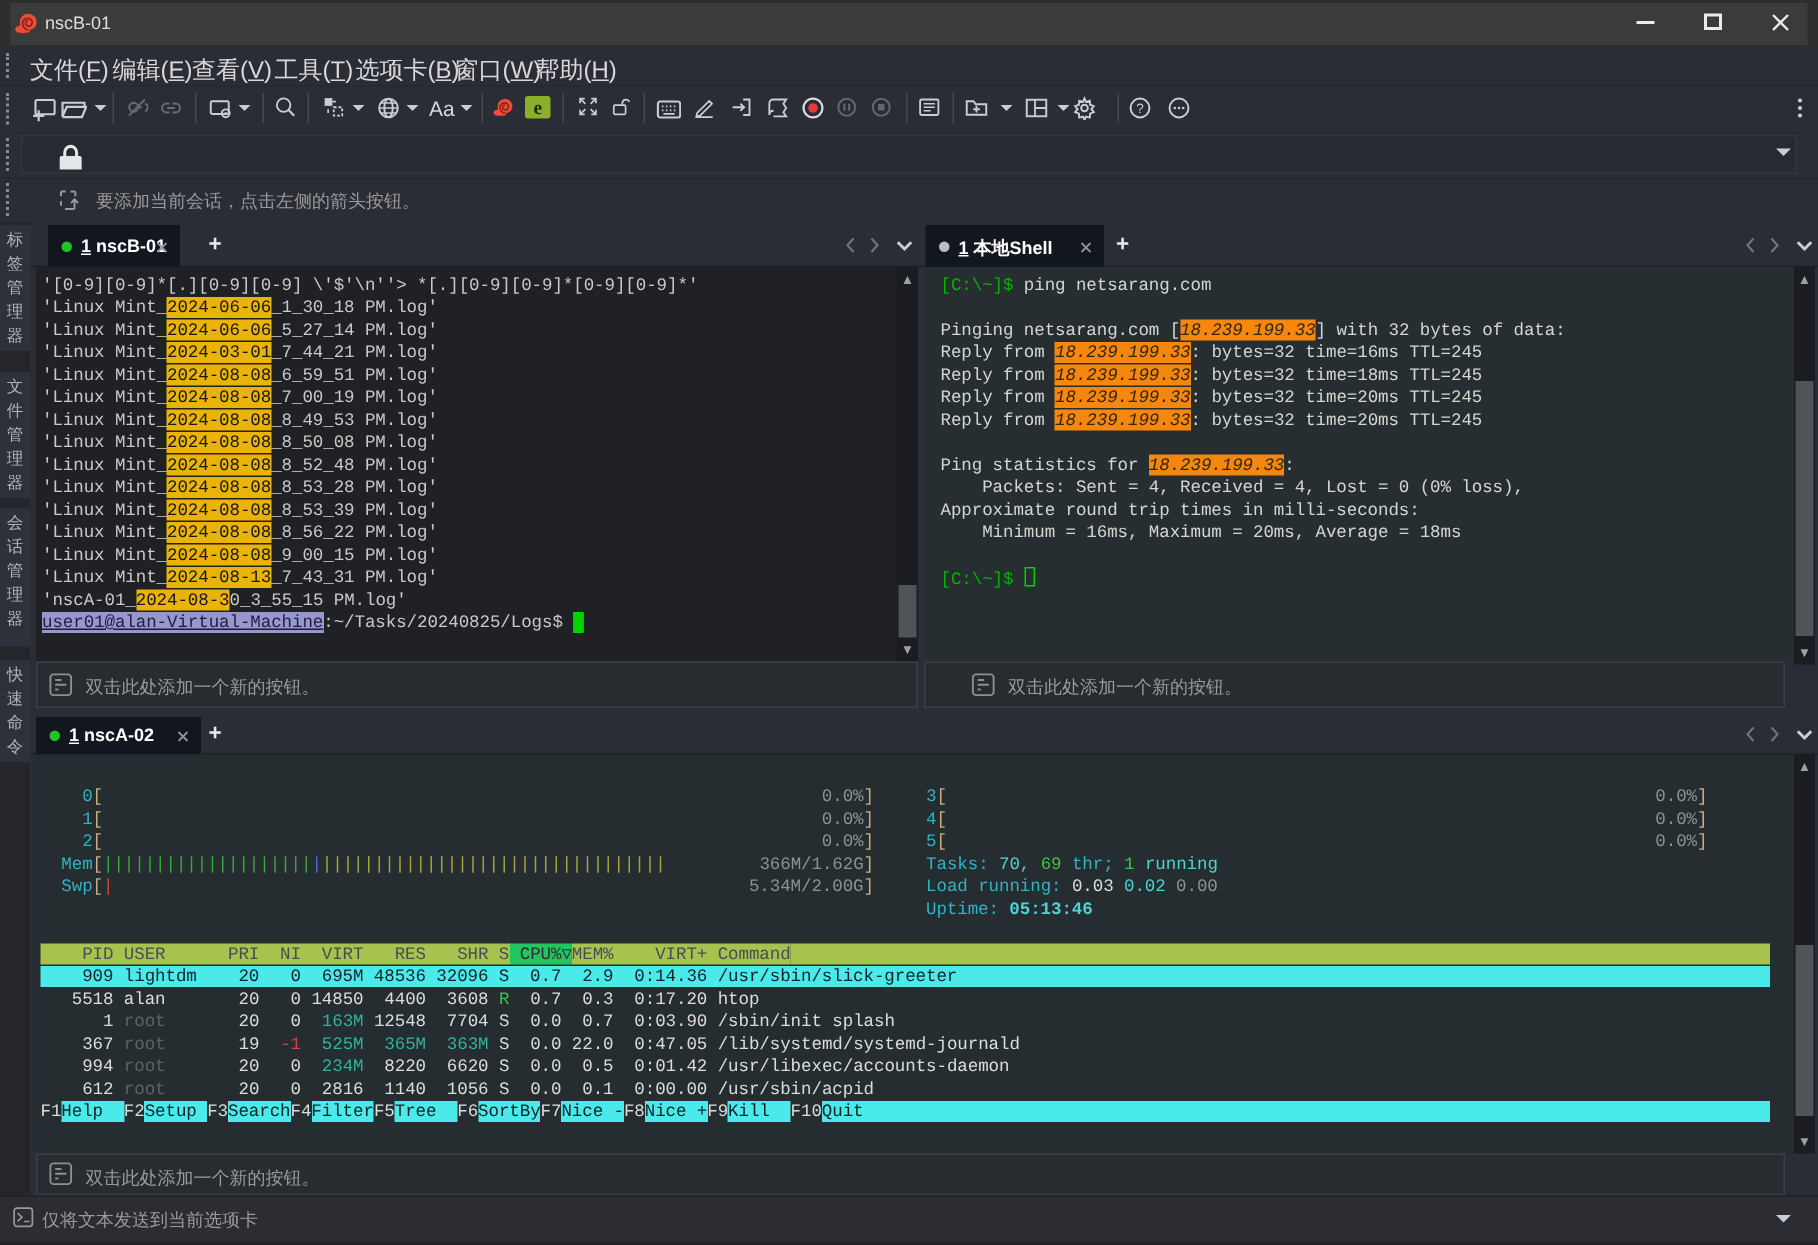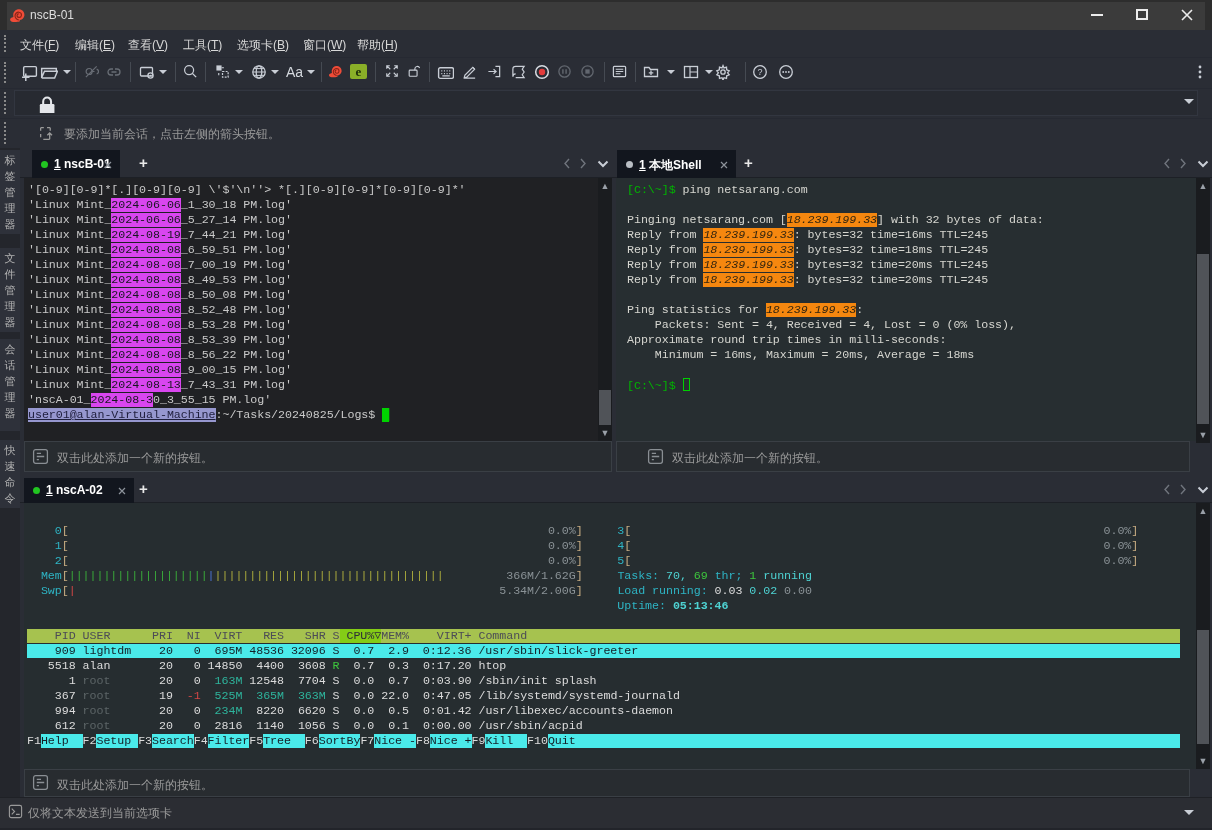--- a/index.html
+++ b/index.html
@@ -1,47 +1,47 @@
 <!DOCTYPE html>
 <html><head><meta charset="utf-8"><style>
 *{margin:0;padding:0;box-sizing:border-box}
 html,body{width:1212px;height:830px;overflow:hidden;background:#2a2d35}
 body{font-family:"Liberation Sans",sans-serif;position:relative}
 .abs{position:absolute}
 pre{font-family:"Liberation Mono",monospace;font-size:11.66px;line-height:15px;white-space:pre;letter-spacing:-0.05px}
 #titlebar{left:0;top:0;width:1212px;height:30px;background:#3b3b3b;color:#e9e9e9}
 #title{left:30px;top:8px;font-size:12px;color:#dedede}
 #menubar{left:0;top:30px;width:1212px;height:27px;background:#2a2d35}
-.menuitem{position:absolute;top:7px;font-size:12px;color:#d8d8d8}
+.menuitem{position:absolute;top:7px;font-size:16px;color:#d8d8d8}
 #toolbar{left:0;top:57px;width:1212px;height:31px;background:#2a2d35;border-top:1px solid #262932}
 #addrbar{left:0;top:88px;width:1212px;height:30px;background:#2a2d35;border-top:1px solid #262932}
 #infobar{left:0;top:118px;width:1212px;height:30px;background:#2a2d35;border-top:1px solid #262932}
 .dotted{width:0;border-left:2px dotted #8a8a8a}
 .gtxt{color:#9a9a9a;font-size:12px}
 #sidebar{left:0;top:148px;width:20px;height:649px;background:#24262c}
 .sbtab{position:absolute;left:0;width:20px;background:#2e313a;color:#b2b2b2;font-size:11px;text-align:center}
 .sbtab div{height:16px;line-height:16px}
 .tabbar{background:#2a2d35;border-bottom:1px solid #1d2026}
 .tab{position:absolute;background:#12161e;color:#fff;font-size:12px;font-weight:bold}
 .dot{position:absolute;top:11px;width:7px;height:7px;border-radius:50%}
 .tx{position:absolute;top:7px}
 .plus{position:absolute;color:#e8e8e8;font-size:15px;font-weight:bold}
 #term1{left:24px;top:178px;width:574px;height:263px;background:#202124;color:#c9c9c9}
 #term2{left:616px;top:178px;width:580px;height:263px;background:#272e31;color:#d6d6d0}
 #term3{left:24px;top:503px;width:1172px;height:266px;background:#262d30;color:#dcdcdc}
-.sel{background:#d946ef;color:#17171f}
+.sel{background:#eab308;color:#17171f}
 .uh{background:#9697cf;color:#1e1e3c;text-decoration:underline}
 .cur1{background:#00d300;color:#00d300}
 .ip{background:#f5870f;color:#33250f;font-style:italic}
 .gp{color:#00b400}
 .cur2{display:inline-block;width:7px;height:13px;border:1px solid #00cf00;vertical-align:-2px}
 .cy{color:#2eb4c4}.bc{color:#4ed2d2}.tan{color:#c8ad82}.gy{color:#8a9296}
 .gr{color:#3dc63d}.dg{color:#5c6466}.te{color:#2eb49c}.rd{color:#cf4646}
 .wh{color:#dcdcdc}.mg{color:#3aa83a}.mb{color:#4a6fd0}.my{color:#a8a83c}
-.hb{background:#a6c24f;color:#4c4c56}.hs{background:#84cc16;color:#2e2e38}
+.hb{background:#a6c24f;color:#4c4c56}.hs{background:#22c55e;color:#2e2e38}
 .cyr{background:#4aeaea;color:#142028}
 .sbv{position:absolute;width:14px;background:#1a1c1f}
 .sbthumb{position:absolute;left:1px;width:12px;background:#505358}
 .sbarr{position:absolute;left:0;width:14px;text-align:center;color:#9aa0a8;font-size:9px}
 .btnbar{background:#282c30;border:1px solid #3a3f45;color:#8a8f94;font-size:12px}
 #statusbar{left:0;top:797px;width:1212px;height:33px;background:#2b2d33;border-top:1px solid #1f2126}
 .sep{position:absolute;width:1px;height:20px;background:#454a52}
 .icon{position:absolute}
 </style></head><body>
 <div class="abs" id="titlebar"></div>
@@ -274,21 +274,21 @@
     <path d="M1 1 L5 5.5 L1 10" stroke="#70757d" stroke-width="1.4" fill="none"></path>
   </svg>
 <svg class="abs" style="left:1197px;top:160px" width="12" height="8" viewBox="0 0 12 8">
     <path d="M1.5 1.5 L6 6 L10.5 1.5" stroke="#c9ced6" stroke-width="2" fill="none"></path>
   </svg>
 
 <div class="abs" id="term1">
     <pre style="position:absolute;left:4px;top:5px">'[0-9][0-9]*[.][0-9][0-9] \'$'\n''&gt; *[.][0-9][0-9]*[0-9][0-9]*'
 'Linux Mint_<span class="sel">2024-06-06</span>_1_30_18 PM.log'
 'Linux Mint_<span class="sel">2024-06-06</span>_5_27_14 PM.log'
-'Linux Mint_<span class="sel">2024-08-19</span>_7_44_21 PM.log'
+'Linux Mint_<span class="sel">2024-03-01</span>_7_44_21 PM.log'
 'Linux Mint_<span class="sel">2024-08-08</span>_6_59_51 PM.log'
 'Linux Mint_<span class="sel">2024-08-08</span>_7_00_19 PM.log'
 'Linux Mint_<span class="sel">2024-08-08</span>_8_49_53 PM.log'
 'Linux Mint_<span class="sel">2024-08-08</span>_8_50_08 PM.log'
 'Linux Mint_<span class="sel">2024-08-08</span>_8_52_48 PM.log'
 'Linux Mint_<span class="sel">2024-08-08</span>_8_53_28 PM.log'
 'Linux Mint_<span class="sel">2024-08-08</span>_8_53_39 PM.log'
 'Linux Mint_<span class="sel">2024-08-08</span>_8_56_22 PM.log'
 'Linux Mint_<span class="sel">2024-08-08</span>_9_00_15 PM.log'
 'Linux Mint_<span class="sel">2024-08-13</span>_7_43_31 PM.log'
@@ -357,21 +357,21 @@
 <div class="abs" id="term3">
     <pre style="position:absolute;left:3px;top:6px"> 
 <span class="cy">    0</span><span class="tan">[</span>                                                                     <span class="gy">0.0%</span><span class="tan">]</span>     <span class="cy">3</span><span class="tan">[</span>                                                                    <span class="gy">0.0%</span><span class="tan">]</span>
 <span class="cy">    1</span><span class="tan">[</span>                                                                     <span class="gy">0.0%</span><span class="tan">]</span>     <span class="cy">4</span><span class="tan">[</span>                                                                    <span class="gy">0.0%</span><span class="tan">]</span>
 <span class="cy">    2</span><span class="tan">[</span>                                                                     <span class="gy">0.0%</span><span class="tan">]</span>     <span class="cy">5</span><span class="tan">[</span>                                                                    <span class="gy">0.0%</span><span class="tan">]</span>
 <span class="cy">  Mem</span><span class="tan">[</span><span class="mg">||||||||||||||||||||</span><span class="mb">|</span><span class="my">|||||||||||||||||||||||||||||||||</span>         <span class="gy">366M/1.62G</span><span class="tan">]</span>     <span class="cy">Tasks: </span><span class="bc">70, </span><span class="gr">69</span><span class="cy"> thr; </span><span class="gr">1</span><span class="bc"> running</span>
 <span class="cy">  Swp</span><span class="tan">[</span><span class="rd">|</span>                                                             <span class="gy">5.34M/2.00G</span><span class="tan">]</span>     <span class="cy">Load running: </span><span class="wh">0.03 </span><span class="bc">0.02 </span><span class="gy">0.00</span>
                                                                                      <span class="cy">Uptime: </span><span class="bc" style="font-weight:bold">05:13:46</span>
 
 <span class="hb">    PID USER      PRI  NI  VIRT   RES   SHR S</span><span class="hs"> CPU%▽</span><span class="hb">MEM%    VIRT+ Command</span><span class="hb">                                                                                              </span>
-<span class="cyr">    909 lightdm    20   0  695M 48536 32096 S  0.7  2.9  0:12.36 /usr/sbin/slick-greeter                                                                              </span>
+<span class="cyr">    909 lightdm    20   0  695M 48536 32096 S  0.7  2.9  0:14.36 /usr/sbin/slick-greeter                                                                              </span>
 <span class="wh">   5518</span> <span class="wh">alan     </span><span class="wh">  20</span><span class="wh">   0</span><span class="wh"> 14850</span><span class="wh">  4400</span><span class="wh">  3608</span><span class="gr"> R</span><span class="wh">  0.7  0.3  0:17.20 </span><span class="wh">htop</span>
 <span class="wh">      1</span> <span class="dg">root     </span><span class="wh">  20</span><span class="wh">   0</span><span class="te">  163M</span><span class="wh"> 12548</span><span class="wh">  7704</span><span class="wh"> S</span><span class="wh">  0.0  0.7  0:03.90 </span><span class="wh">/sbin/init splash</span>
 <span class="wh">    367</span> <span class="dg">root     </span><span class="wh">  19</span><span class="rd">  -1</span><span class="te">  525M</span><span class="te">  365M</span><span class="te">  363M</span><span class="wh"> S</span><span class="wh">  0.0 22.0  0:47.05 </span><span class="wh">/lib/systemd/systemd-journald</span>
 <span class="wh">    994</span> <span class="dg">root     </span><span class="wh">  20</span><span class="wh">   0</span><span class="te">  234M</span><span class="wh">  8220</span><span class="wh">  6620</span><span class="wh"> S</span><span class="wh">  0.0  0.5  0:01.42 </span><span class="wh">/usr/libexec/accounts-daemon</span>
 <span class="wh">    612</span> <span class="dg">root     </span><span class="wh">  20</span><span class="wh">   0</span><span class="wh">  2816</span><span class="wh">  1140</span><span class="wh">  1056</span><span class="wh"> S</span><span class="wh">  0.0  0.1  0:00.00 </span><span class="wh">/usr/sbin/acpid</span>
 <span class="wh">F1</span><span class="cyr">Help  </span><span class="wh">F2</span><span class="cyr">Setup </span><span class="wh">F3</span><span class="cyr">Search</span><span class="wh">F4</span><span class="cyr">Filter</span><span class="wh">F5</span><span class="cyr">Tree  </span><span class="wh">F6</span><span class="cyr">SortBy</span><span class="wh">F7</span><span class="cyr">Nice -</span><span class="wh">F8</span><span class="cyr">Nice +</span><span class="wh">F9</span><span class="cyr">Kill  </span><span class="wh">F10</span><span class="cyr">Quit  </span><span class="cyr">                                                                                     </span></pre>
   </div>
 <div class="sbv" style="left:1196px;top:503px;height:266px">
     <div class="sbarr" style="top:3px">▲</div>
     <div class="sbarr" style="top:253px">▼</div>

